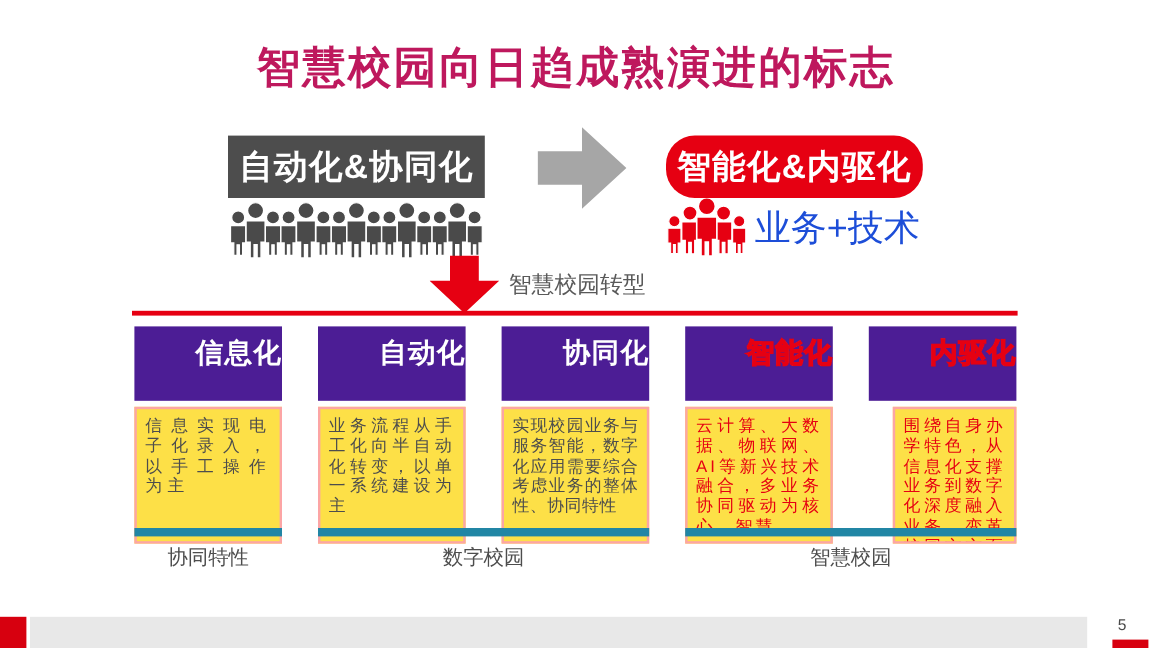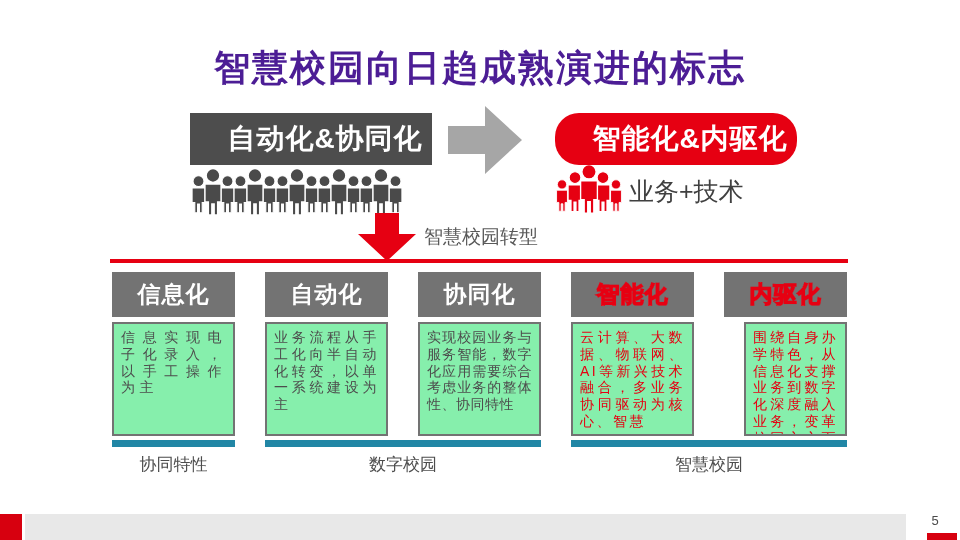--- a/index.html
+++ b/index.html
@@ -1,53 +1,53 @@
 <!DOCTYPE html>
 <html><head>
 <meta charset="utf-8">
 <style>
   html,body{margin:0;padding:0;background:#fff;}
   .slide{position:relative;width:960px;height:540px;background:#fff;overflow:hidden;
          font-family:"Liberation Sans","DejaVu Sans",sans-serif;}
 
   
   .title{position:absolute;left:0;top:32px;width:100%;text-align:center;
-         font-size:36px;font-weight:bold;color:#4c1d95;letter-spacing:2px;margin-top:12px;}
+         font-size:36px;font-weight:bold;color:#be185d;letter-spacing:2px;}
 
   
   .logo{position:absolute;right:28px;top:20px;width:110px;text-align:center;}
   .logo-text{font-size:30px;font-weight:bold;font-style:italic;color:#e60012;
              letter-spacing:2px;line-height:30px;display:block;}
   .logo-tagline{display:block;font-size:8px;color:#8f8f8f;letter-spacing:1px;margin-top:2px;}
 
   
   .flow-box{position:absolute;top:113px;width:214px;height:52px;line-height:52px;
-            text-align:center;color:#fff;font-size:28px;font-weight:bold;letter-spacing:1px;padding-left:28px;}
+            text-align:center;color:#fff;font-size:28px;font-weight:bold;letter-spacing:1px;}
   .flow-box.dark{left:190px;background:#4d4d4d;}
   .flow-box.red{left:555px;background:#e60012;border-radius:24px;}
   .arrow-right{position:absolute;left:448px;top:104px;}
   .people-left{position:absolute;left:191px;top:169px;color:#4a4a4a;}
   .people-right{position:absolute;left:553px;top:165px;color:#e60012;}
   .biz-caption{position:absolute;left:629px;top:168px;height:46px;line-height:46px;
-               font-size:25px;font-weight:500;color:#404040;}
+               font-size:30px;font-weight:500;color:#1d4ed8;}
 
   
   .arrow-down{position:absolute;left:358px;top:213px;}
   .transform-label{position:absolute;left:424px;top:224px;font-size:19px;color:#595959;}
 
   
   .divider{position:absolute;left:110px;top:259px;width:738px;height:4px;background:#e60012;}
 
   
   .column{position:absolute;top:272px;width:123px;}
-  .col-header{height:45px;line-height:45px;text-align:center;background:#737373;
+  .col-header{height:62px;line-height:45px;text-align:right;background:#4c1d95;
               color:#fff;font-size:23px;font-weight:bold;letter-spacing:1px;}
   .col-header.outlined{-webkit-text-stroke:1.2px #e60012;text-shadow:0 0 1px #e60012;}
-  .col-body{box-sizing:border-box;margin-top:5px;height:114px;border:2px solid #737373;
-            background:#86efac;padding:5px 7px;font-size:14px;line-height:16.8px;
+  .col-body{box-sizing:border-box;margin-top:5px;height:114px;border:2px solid #fca5a5;
+            background:#fde047;padding:5px 7px;font-size:14px;line-height:16.8px;
             color:#4d4d4d;text-align:justify;overflow:hidden;}
   .column.red-text .col-body{color:#e60012;}
   .c1 .col-body{letter-spacing:4.5px;}
   .c2 .col-body{letter-spacing:2.5px;}
   .c3 .col-body{letter-spacing:0.5px;}
   .c4 .col-body{letter-spacing:2.5px;}
   .c5 .col-body{letter-spacing:2.5px;margin-left:20px;}
 
   
   .stage-bar{position:absolute;top:440px;height:7px;background:#2186a5;}

